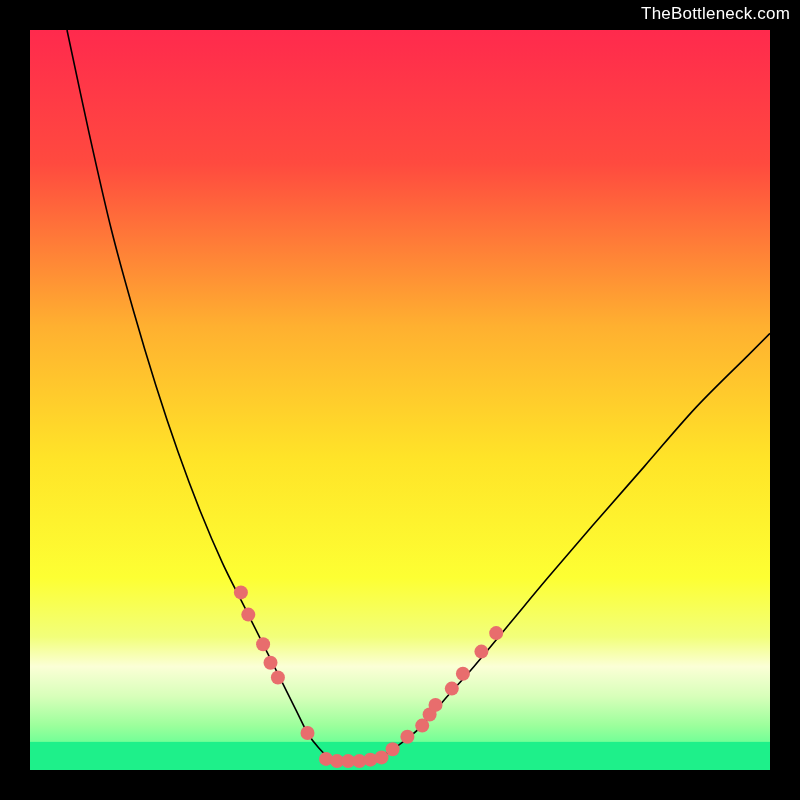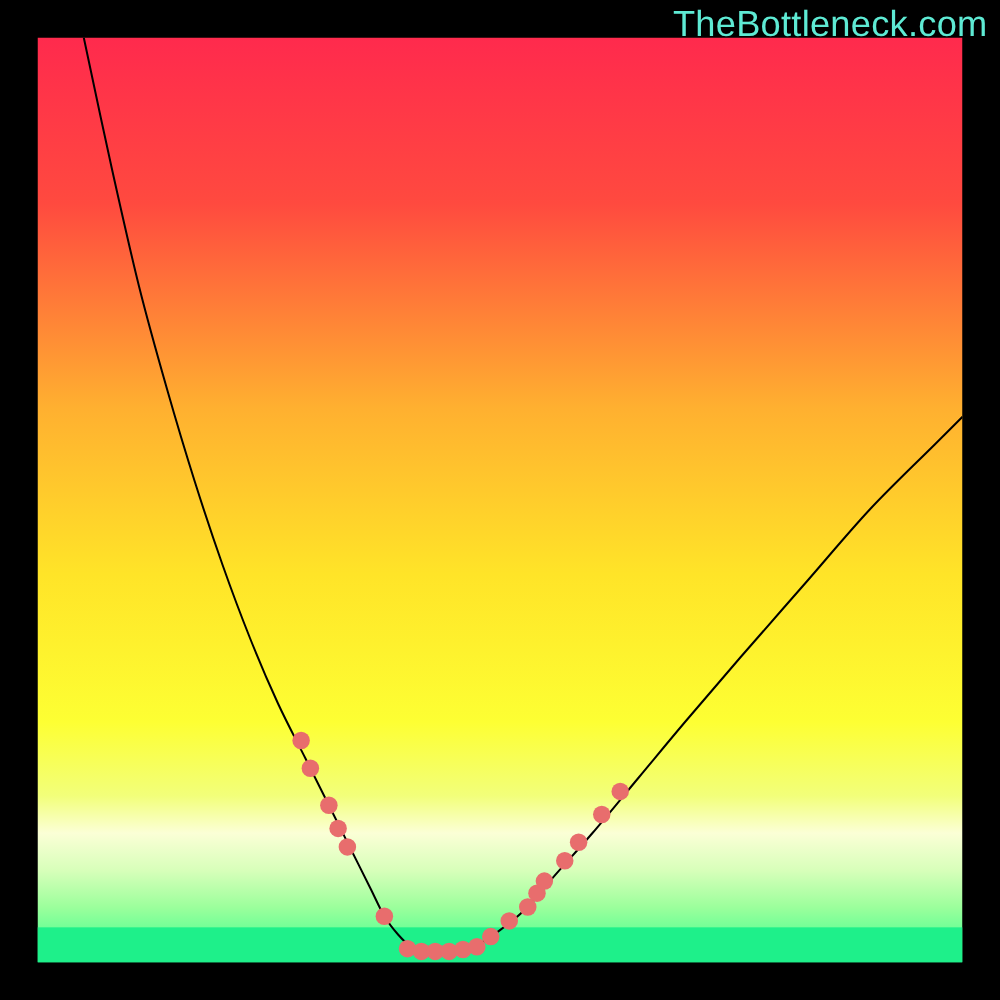--- a/index.html
+++ b/index.html
@@ -14,22 +14,22 @@
   .frame {
     position: relative;
     width: 800px;
     height: 800px;
     background: #000;
   }
   .watermark {
     position: absolute;
     top: 4px;
     right: 10px;
-    color: #5eead4;
-    font-size: 29px;
+    color: #ffffff;
+    font-size: 17px;
     font-weight: 500;
     letter-spacing: 0.2px;
     z-index: 50;
   }
   .plot-wrap {
     position: absolute;
     left: 30px;
     top: 30px;
     width: 740px;
     height: 740px;

